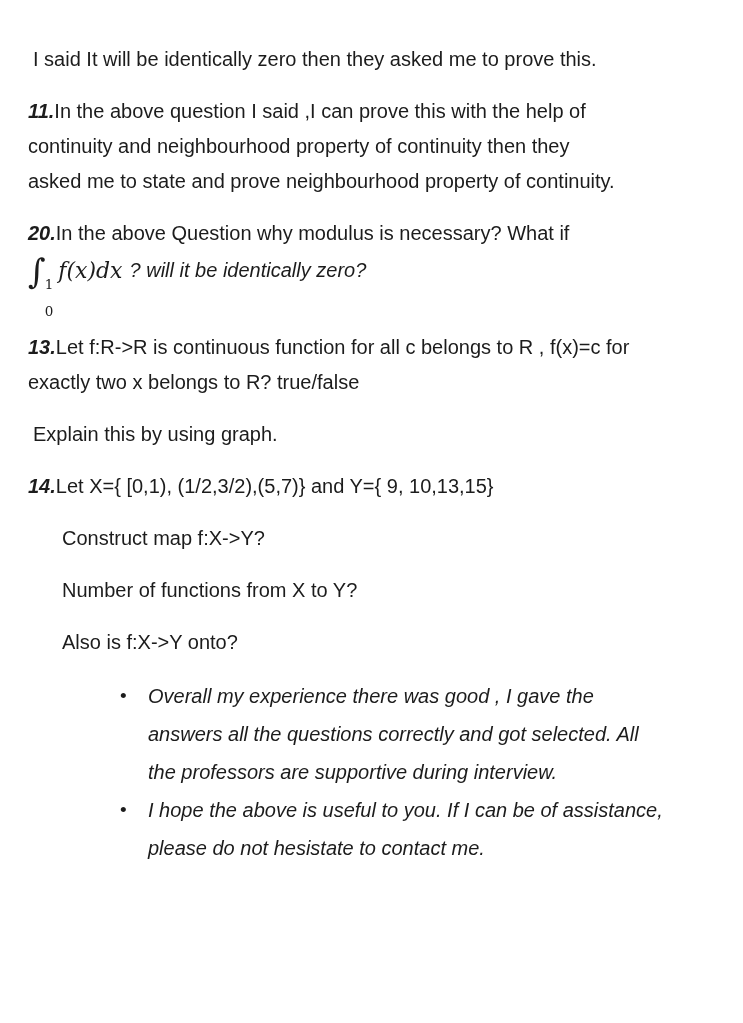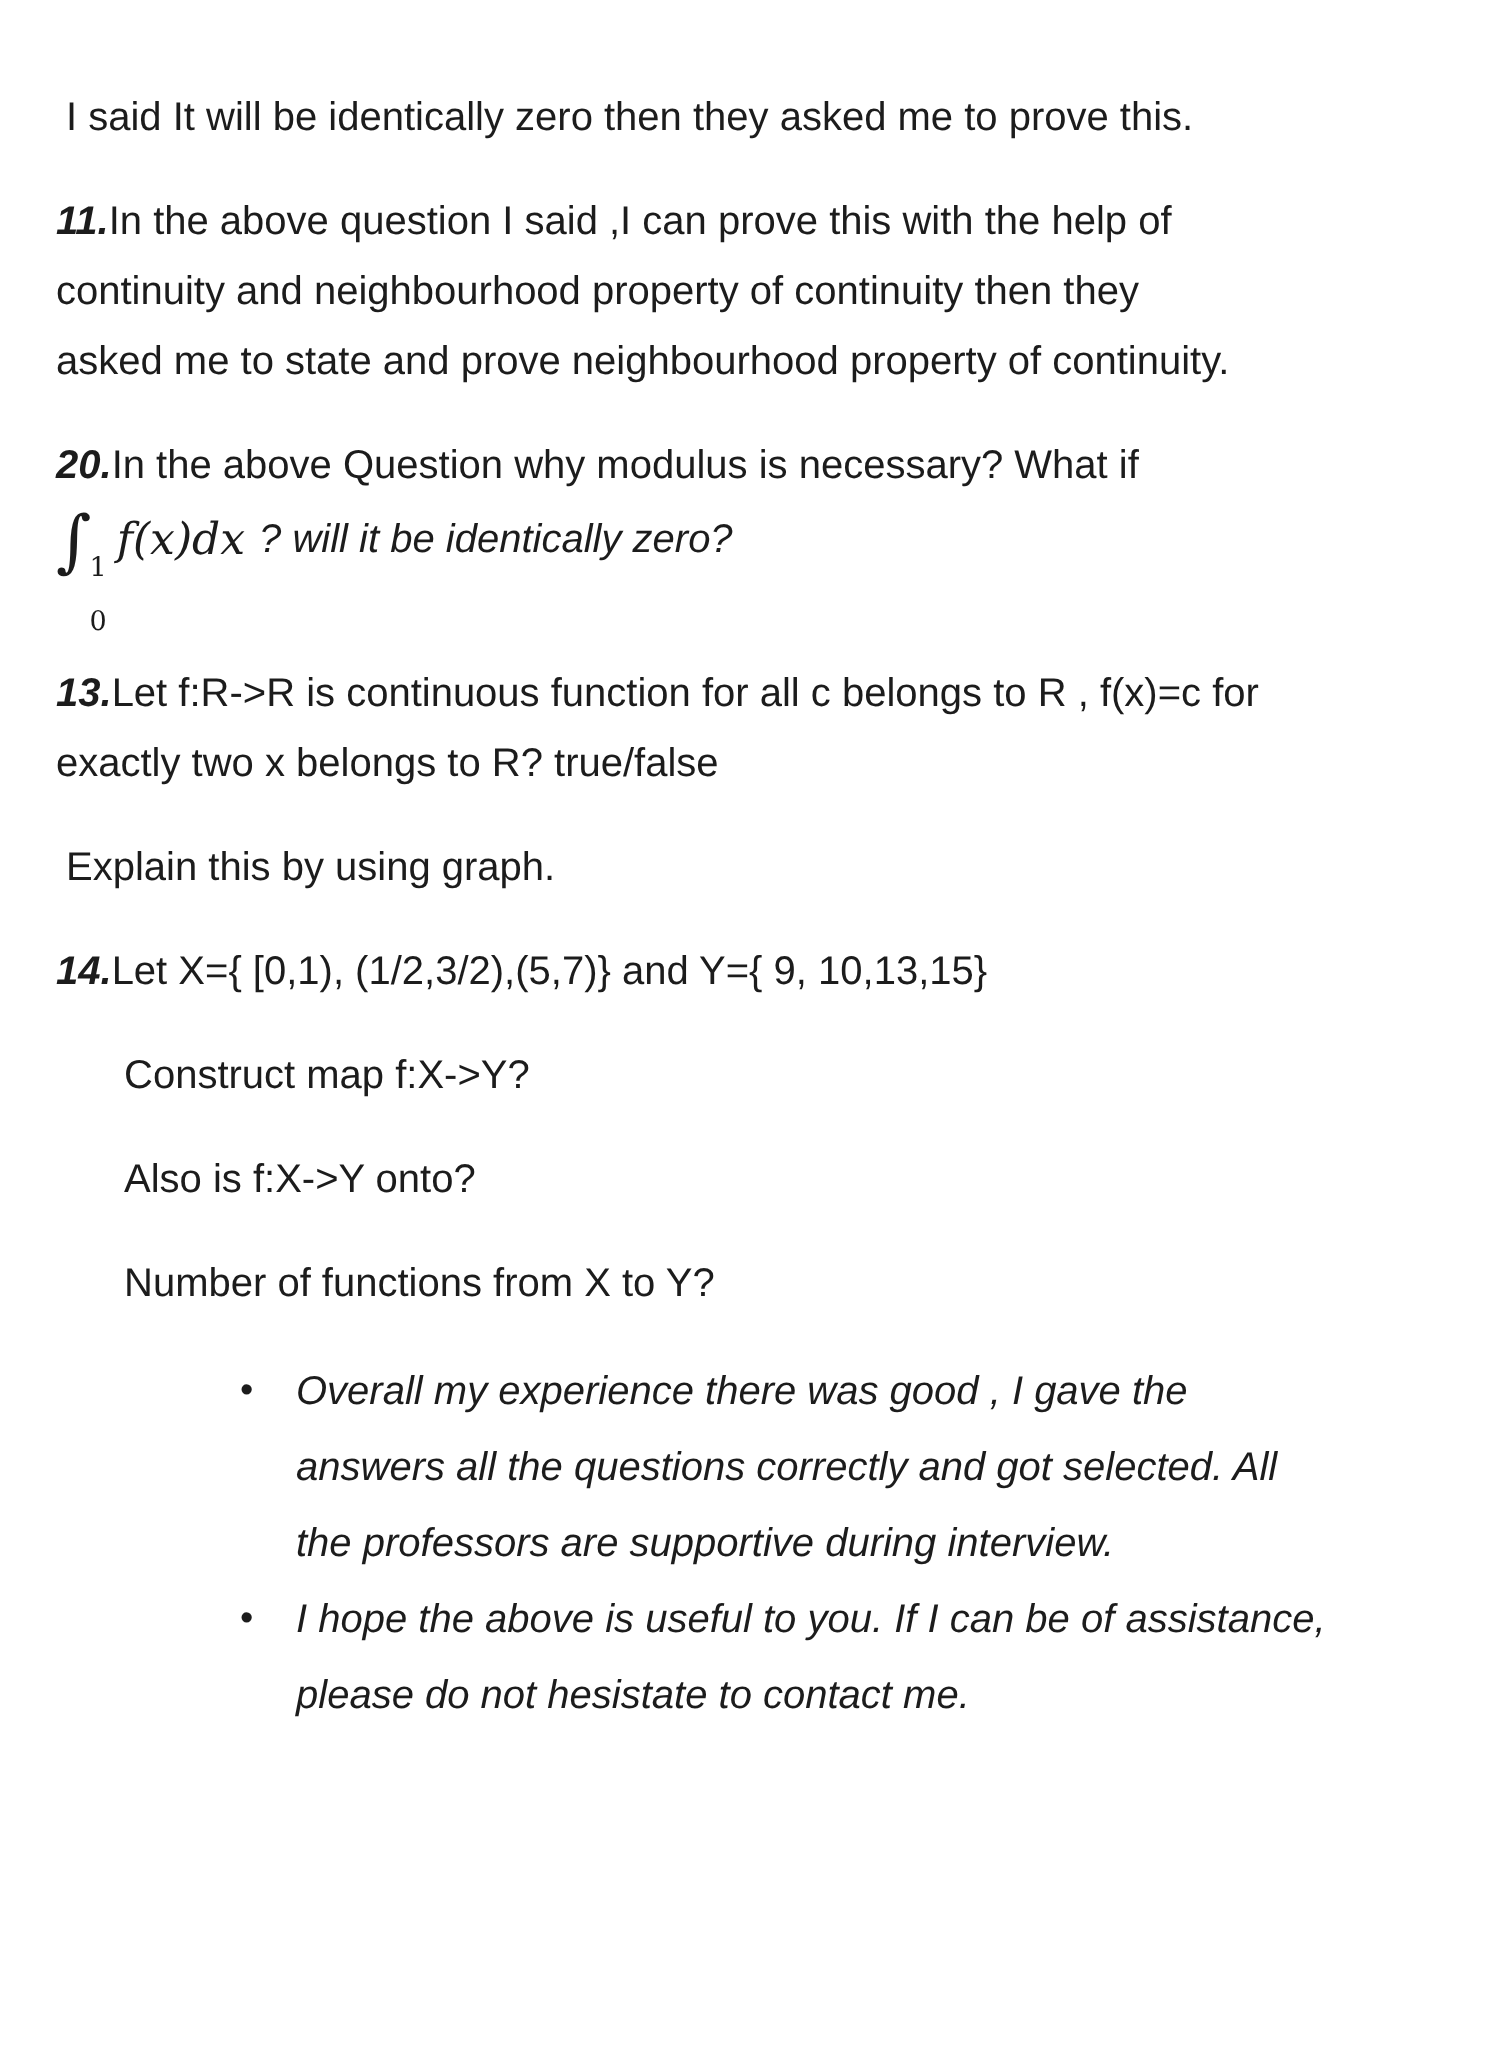--- a/index.html
+++ b/index.html
@@ -111,24 +111,24 @@
     </p>
 
     <p>
       <span class="qnum">14.</span><span class="pre">Let X={ [0,1), (1/2,3/2),(5,7)} and Y={ 9, 10,13,15}</span>
     </p>
 
     <p class="subq">
       <span>Construct map f:X-&gt;Y?</span>
     </p>
     <p class="subq">
-      <span>Also is f:X-&gt;Y onto?</span>
+      <span>Number of functions from X to Y?</span>
     </p>
     <p class="subq">
-      <span>Number of functions from X to Y?</span>
+      <span>Also is f:X-&gt;Y onto?</span>
     </p>
 
 
     <ul class="note-list">
       <li>
         <span class="bullet">•</span>
         <span class="pre">Overall my experience there was good , I gave the
 answers all the questions correctly and got selected. All
 the professors are supportive during interview.</span>
       </li>

